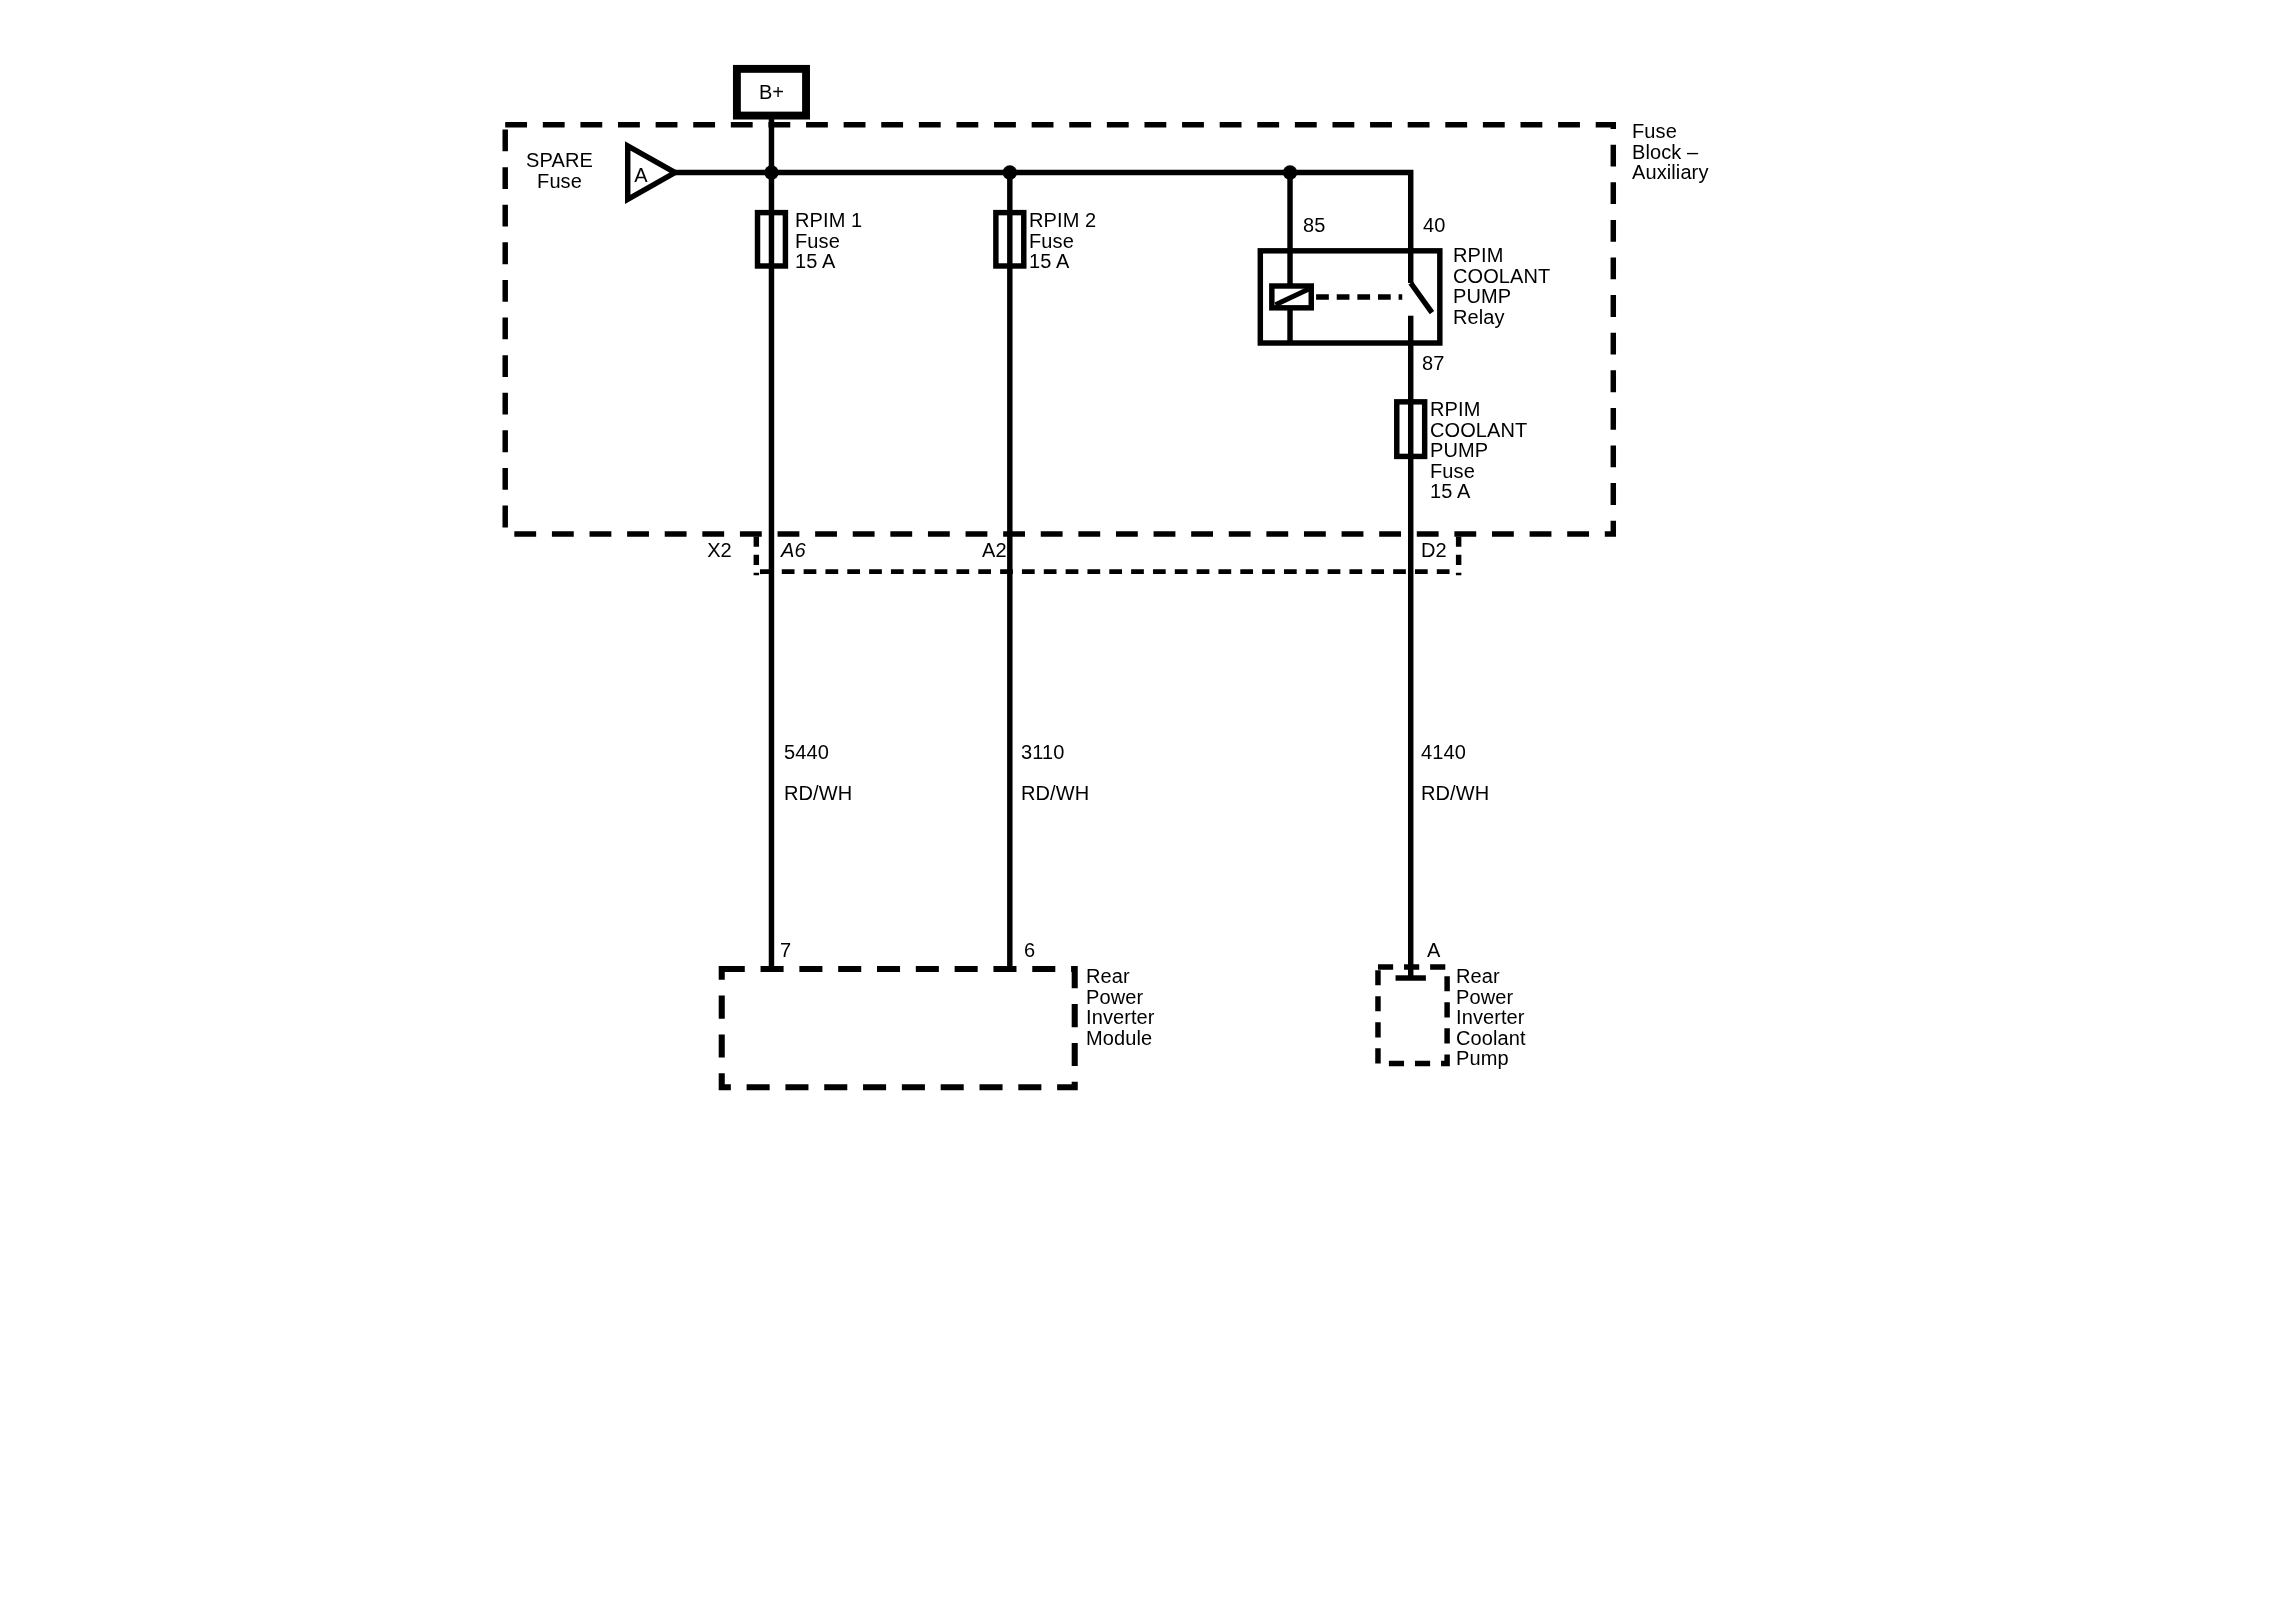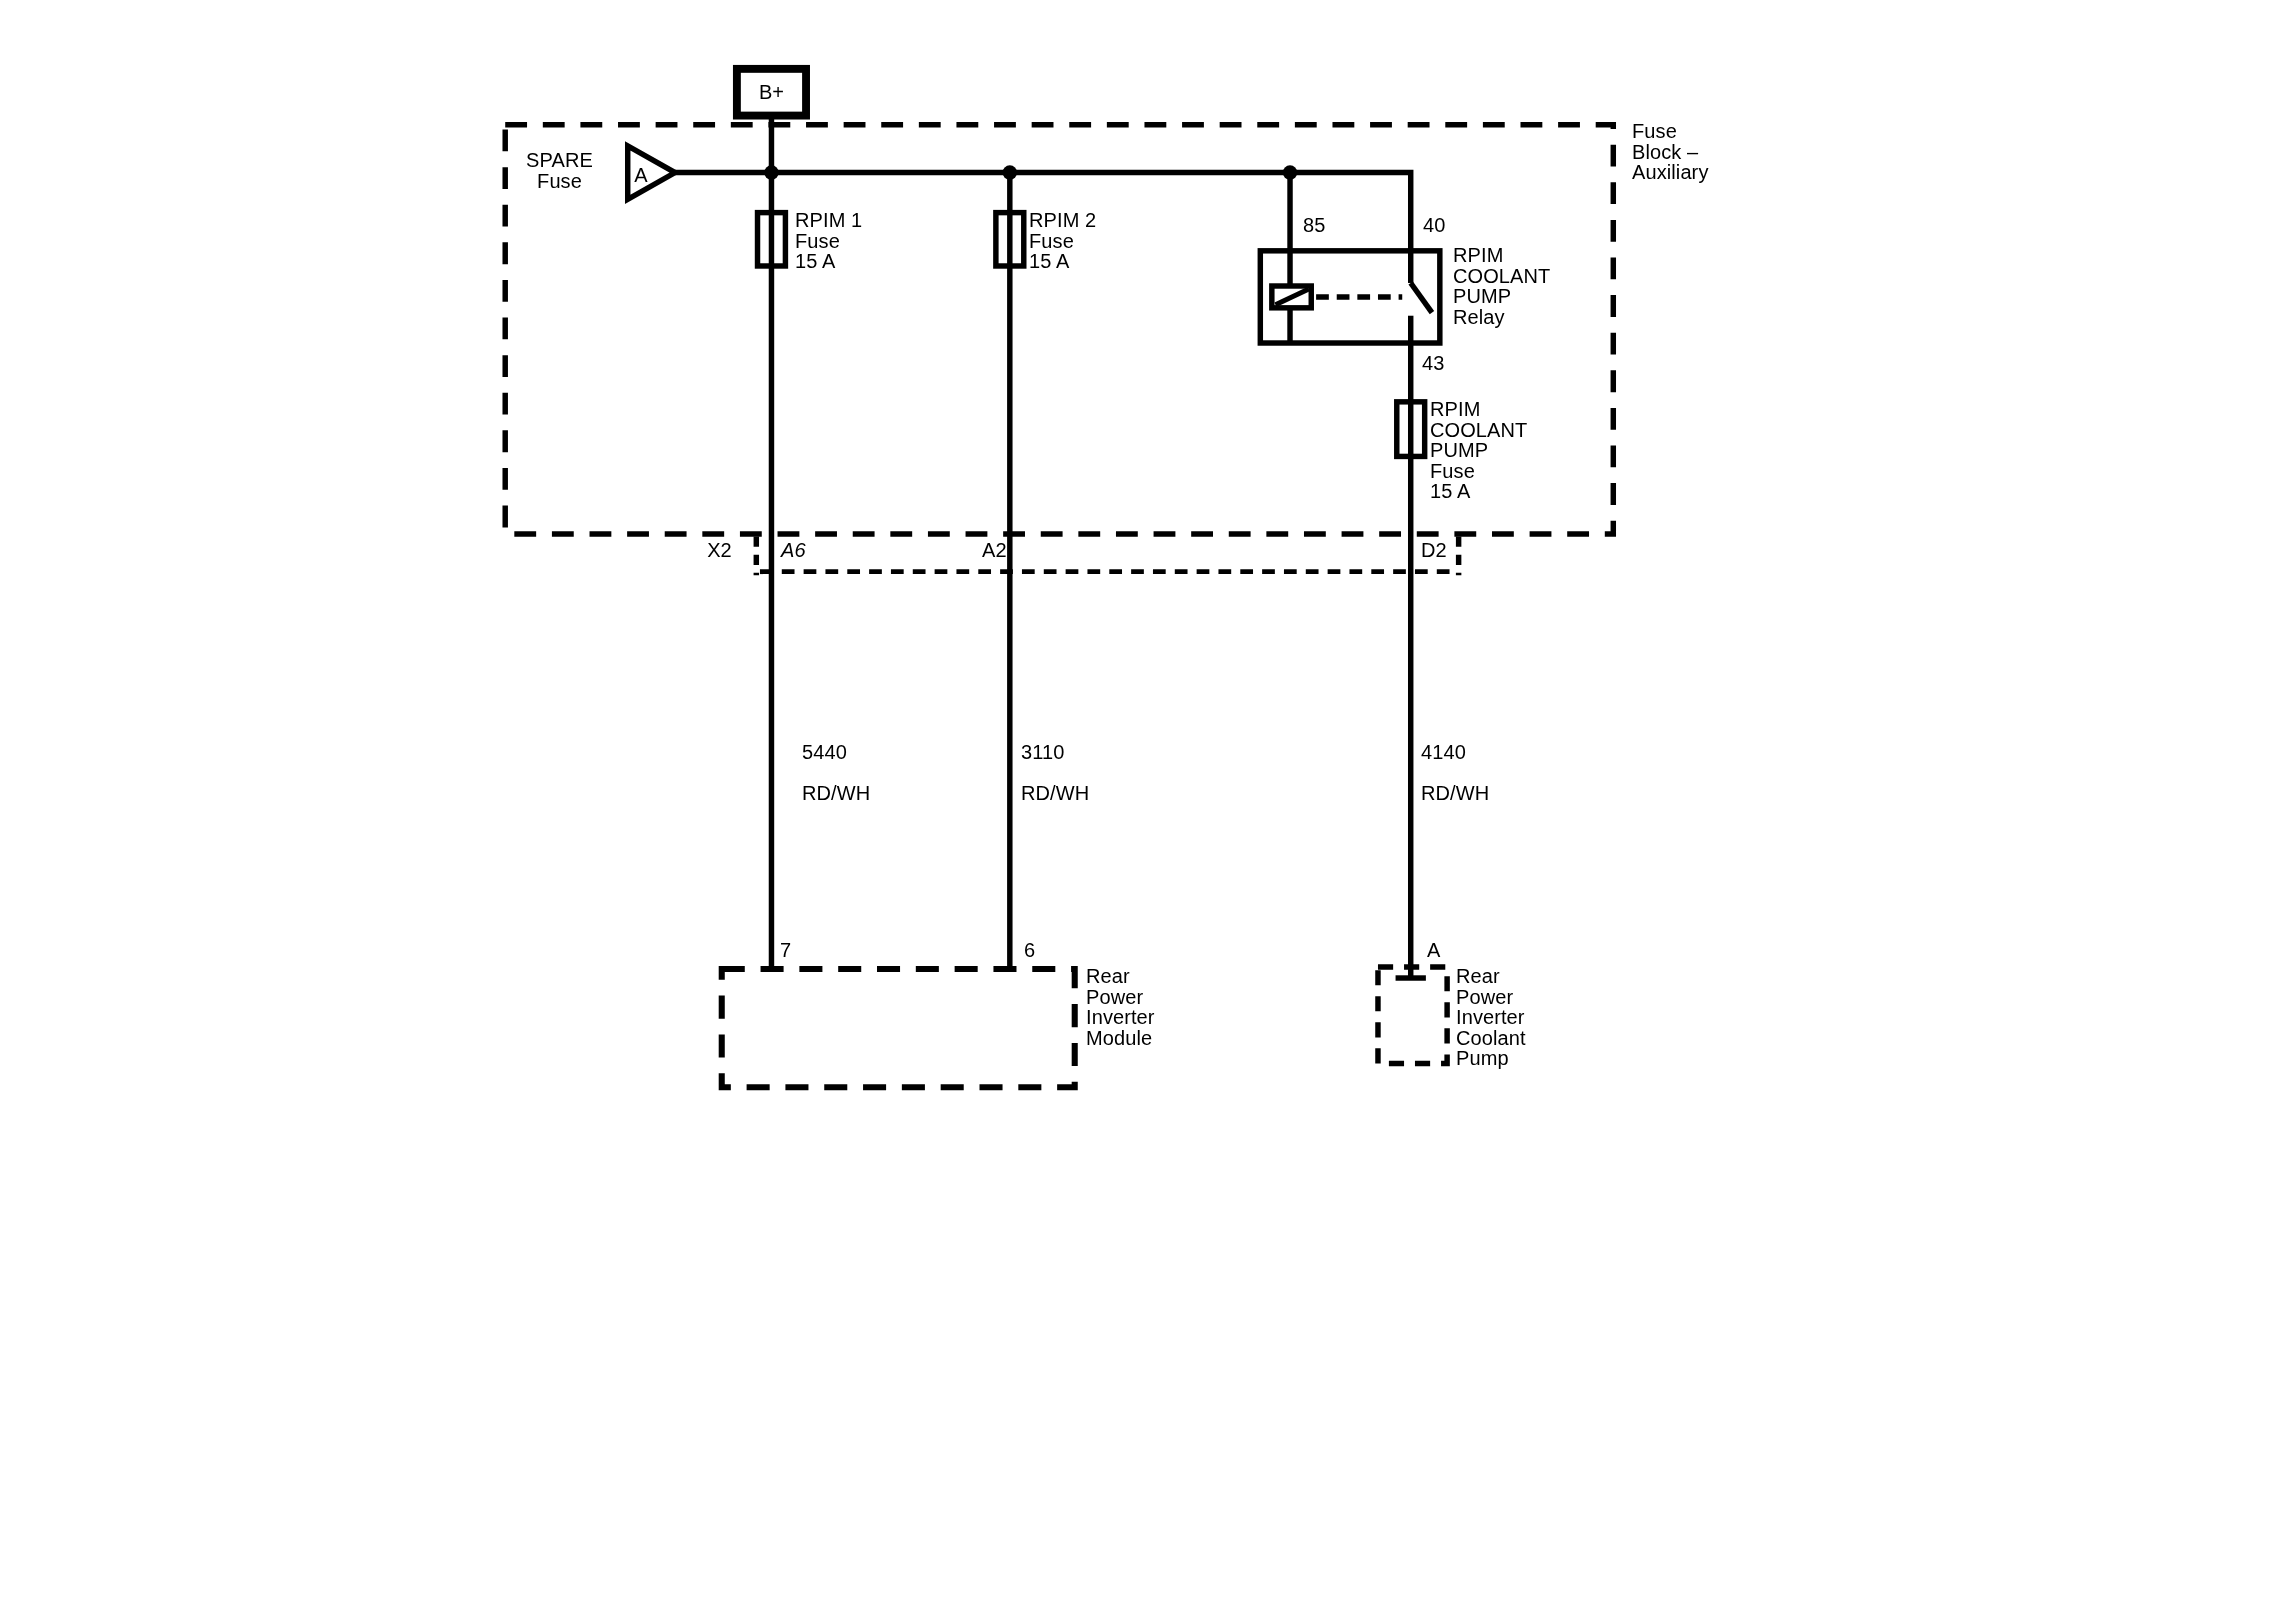--- a/index.html
+++ b/index.html
@@ -90,38 +90,38 @@
 
   <div class="lbl" style="left:795px; top:210px;">RPIM 1
 Fuse
 15 A</div>
   <div class="lbl" style="left:1029px; top:210px;">RPIM 2
 Fuse
 15 A</div>
 
   <div class="lbl" style="left:1303px; top:215px;">85</div>
   <div class="lbl" style="left:1423px; top:215px;">40</div>
-  <div class="lbl" style="left:1422px; top:353px;">43</div>
+  <div class="lbl" style="left:1422px; top:353px;">87</div>
   <div class="lbl" style="left:1453px; top:245px;">RPIM
 COOLANT
 PUMP
 Relay</div>
 
   <div class="lbl" style="left:1430px; top:399px;">RPIM
 COOLANT
 PUMP
 Fuse
 15 A</div>
 
   <div class="lbl right" style="left:689px; top:540px; width:61px;">X2</div>
   <div class="lbl" style="left:781px; top:540px;font-style:italic;">A6</div>
   <div class="lbl" style="left:982px; top:540px;">A2</div>
   <div class="lbl" style="left:1421px; top:540px;">D2</div>
 
-  <div class="lbl" style="left:784px; top:721px;margin-left:18px;">
+  <div class="lbl" style="left:784px; top:721px;">
     <span>5440</span><br>
     <span>RD/WH</span>
   </div>
   <div class="lbl" style="left:1021px; top:721px;">
     <span>3110</span><br>
     <span>RD/WH</span>
   </div>
   <div class="lbl" style="left:1421px; top:721px;">
     <span>4140</span><br>
     <span>RD/WH</span>

